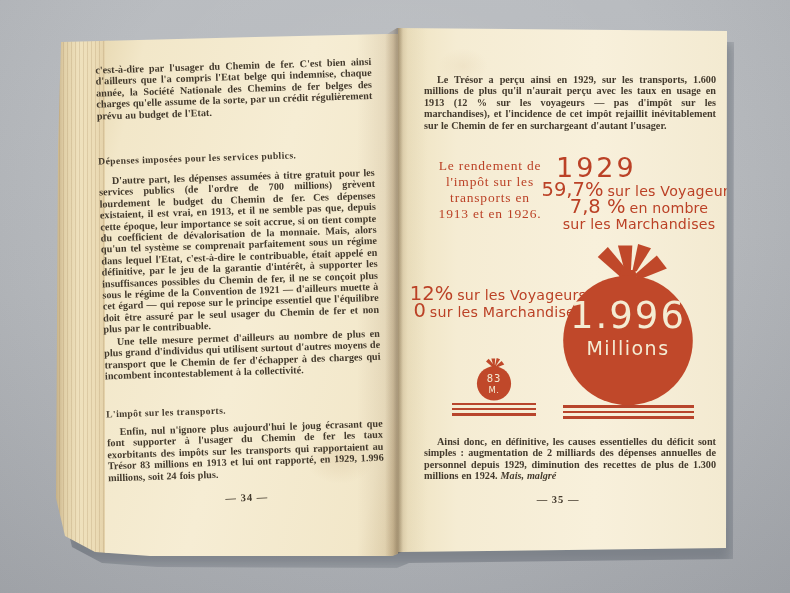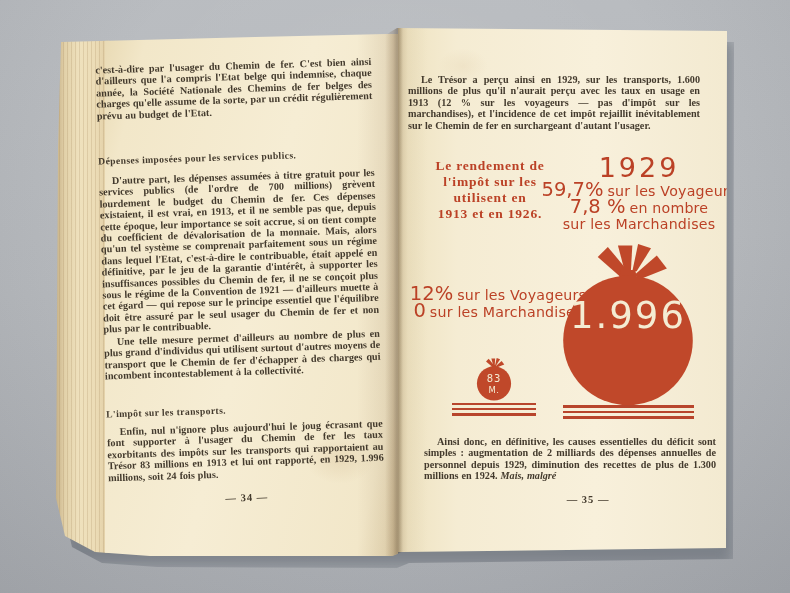--- a/index.html
+++ b/index.html
@@ -40,25 +40,25 @@
 
   .body-text { font-family:"Liberation Serif","DejaVu Serif",serif; font-weight:700;
     font-size:10.2px; line-height:11.4px; color:#433a2d; text-align:justify; word-spacing:.4px; }
   .section-heading { font-family:"Liberation Serif",serif; font-weight:700; font-size:9.6px;
     letter-spacing:.4px; color:#433a2d; }
   .indent { text-indent:13px; }
   .page-number { font-family:"Liberation Serif",serif; font-weight:700; font-size:10.5px;
     color:#433a2d; text-align:center; letter-spacing:1px; }
   .italic { font-style:italic; }
 
-  .red-caption { font-family:"Liberation Serif",serif; font-weight:700; font-size:13.5px;
+  .red-caption { font-family:"Liberation Serif",serif; font-weight:400; font-size:13.5px;
     line-height:16px; color:#bb4126; letter-spacing:.8px; text-align:center; }
 
   .display { font-family:"DejaVu Sans","Liberation Sans",sans-serif; color:#bb4126; }
-  .year-big { font-size:27px; line-height:28px; letter-spacing:3px; text-align:center; }
+  .year-big { font-size:27px; line-height:28px; letter-spacing:3px; }
   .stat-line { display:flex; justify-content:center; align-items:baseline; gap:4px;
     line-height:16px; white-space:nowrap; }
   .stat-num { font-size:19.5px; }
   .stat-text { font-size:14.2px; letter-spacing:.2px; }
 
   .bag { position:absolute; }
   .bag svg { display:block; width:100%; height:auto; }
   .bag-label { position:absolute; left:0; width:100%; text-align:center; color:#f4ecd3;
     font-family:"DejaVu Sans","Liberation Sans",sans-serif; }
   .ground-lines { position:absolute; }
@@ -88,26 +88,26 @@
       <p class="abs body-text indent" style="left:4px; top:302px; width:276px;">Une telle mesure permet d'ailleurs au nombre de plus en plus grand d'individus qui utilisent surtout d'autres moyens de transport que le Chemin de fer d'échapper à des charges qui incombent incontestablement à la collectivité.</p>
       <div class="abs section-heading" style="left:4px; top:374px;">L'impôt sur les transports.</div>
       <p class="abs body-text indent" style="left:4px; top:392px; width:276px;">Enfin, nul n'ignore plus aujourd'hui le joug écrasant que font supporter à l'usager du Chemin de fer les taux exorbitants des impôts sur les transports qui rapportaient au Trésor 83 millions en 1913 et lui ont rapporté, en 1929, 1.996 millions, soit 24 fois plus.</p>
       <div class="abs page-number" style="left:4px; top:462px; width:276px;">— 34 —</div>
     </div>
   </div>
 
   <div class="page right-page">
     <div class="stain" style="left:40px; top:20px; width:50px; height:36px; background:radial-gradient(ellipse, rgba(170,125,60,0.08), rgba(0,0,0,0) 70%);"></div>
 
-    <p class="abs body-text indent" style="left:10px; top:46px; width:292px;">Le Trésor a perçu ainsi en 1929, sur les transports, 1.600 millions de plus qu'il n'aurait perçu avec les taux en usage en 1913 (12 % sur les voyageurs — pas d'impôt sur les marchandises), et l'incidence de cet impôt rejaillit inévitablement sur le Chemin de fer en surchargeant d'autant l'usager.</p>
+    <p class="abs body-text indent" style="left:26px; top:46px; width:292px;">Le Trésor a perçu ainsi en 1929, sur les transports, 1.600 millions de plus qu'il n'aurait perçu avec les taux en usage en 1913 (12 % sur les voyageurs — pas d'impôt sur les marchandises), et l'incidence de cet impôt rejaillit inévitablement sur le Chemin de fer en surchargeant d'autant l'usager.</p>
 
     <div class="abs red-caption" style="left:24px; top:130px; width:136px;">
       <div>Le rendement de</div>
       <div>l'impôt sur les</div>
-      <div>utilisent en</div>
+      <div>transports en</div>
       <div>1913 et en 1926.</div>
     </div>
 
     <div class="abs display" style="left:158px; top:126px; width:166px;">
       <div class="year-big">1929</div>
       <div class="stat-line">
         <span class="stat-num">59,7%</span>
         <span class="stat-text">sur les Voyageurs</span>
       </div>
       <div class="stat-line">
@@ -155,26 +155,27 @@
         <g fill="#c0482a">
           <polygon points="46,24 29,9 36,2 50,19"></polygon>
           <polygon points="48,20 43,1 53,1 52,19"></polygon>
           <polygon points="53,19 57,0 66,3 56,19"></polygon>
           <polygon points="55,21 70,8 77,17 57,25"></polygon>
           <polygon points="42,32 58,32 55,18 45,18"></polygon>
           <circle cx="50" cy="67" r="45"></circle>
         </g>
       </svg>
       <div class="bag-label big-value">1.996</div>
+      <div class="bag-label big-unit">Millions</div>
     </div>
     <div class="ground-lines" style="left:165px; top:377px; width:131px;">
       <div class="gl" style="height:2.5px;"></div>
       <div class="gl" style="height:2.5px;"></div>
       <div class="gl" style="height:3px;"></div>
     </div>
 
     <p class="abs body-text indent" style="left:26px; top:408px; width:292px;"><span>Ainsi donc, en définitive, les causes essentielles du déficit sont simples : augmentation de 2 milliards des dépenses annuelles de personnel depuis 1929, diminution des recettes de plus de 1.300 millions en 1924. </span><span class="italic">Mais, malgré</span></p>
 
-    <div class="abs page-number" style="left:44px; top:466px; width:292px;">— 35 —</div>
+    <div class="abs page-number" style="left:14px; top:466px; width:292px;">— 35 —</div>
   </div>
 
   <div class="gutter"></div>
 </div>
 
 </body></html>

